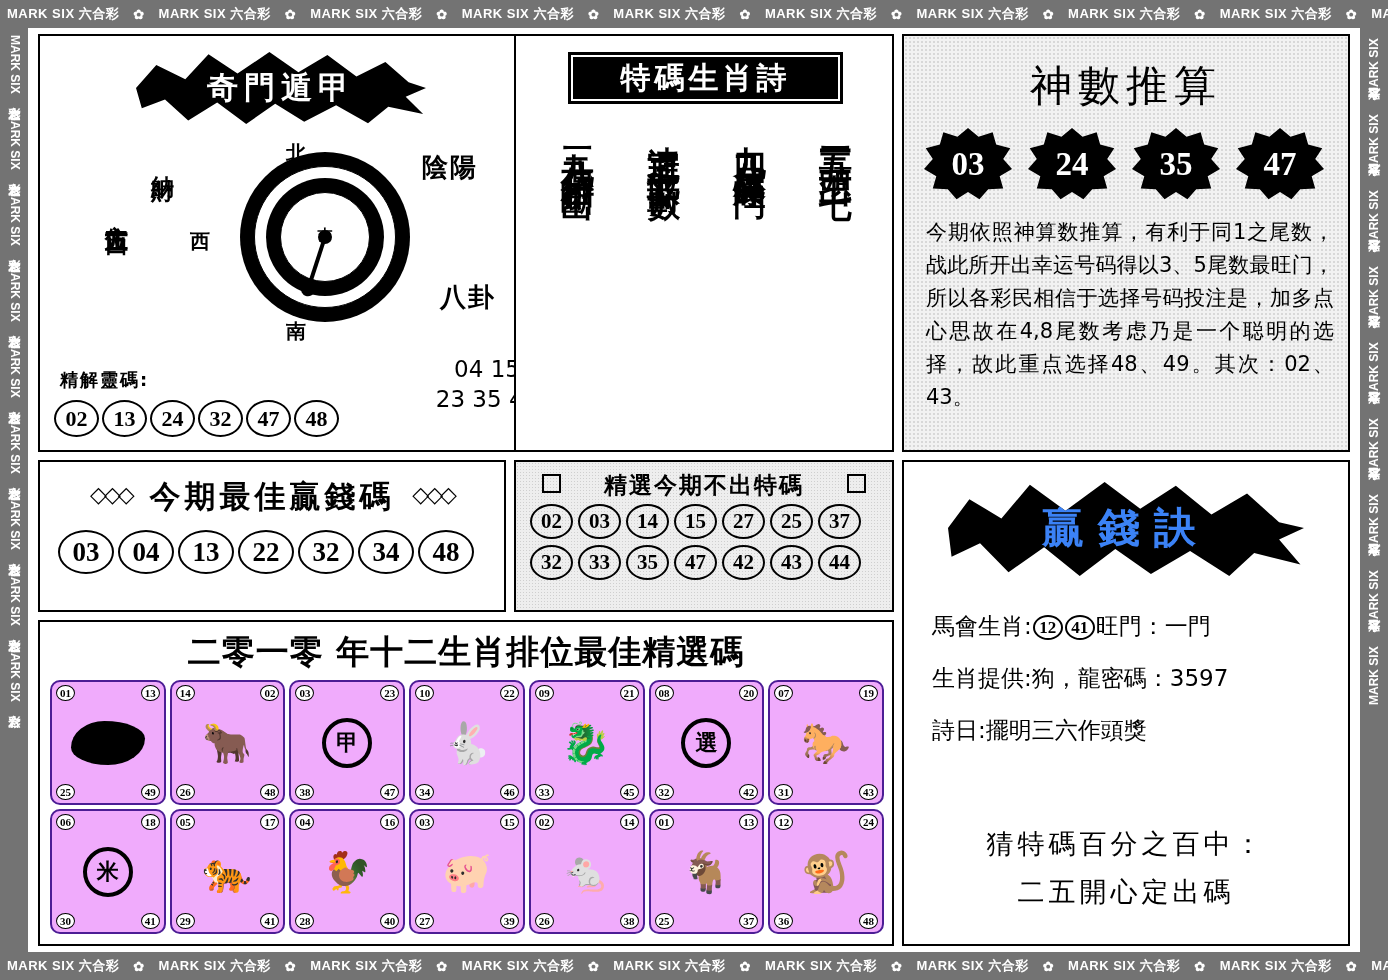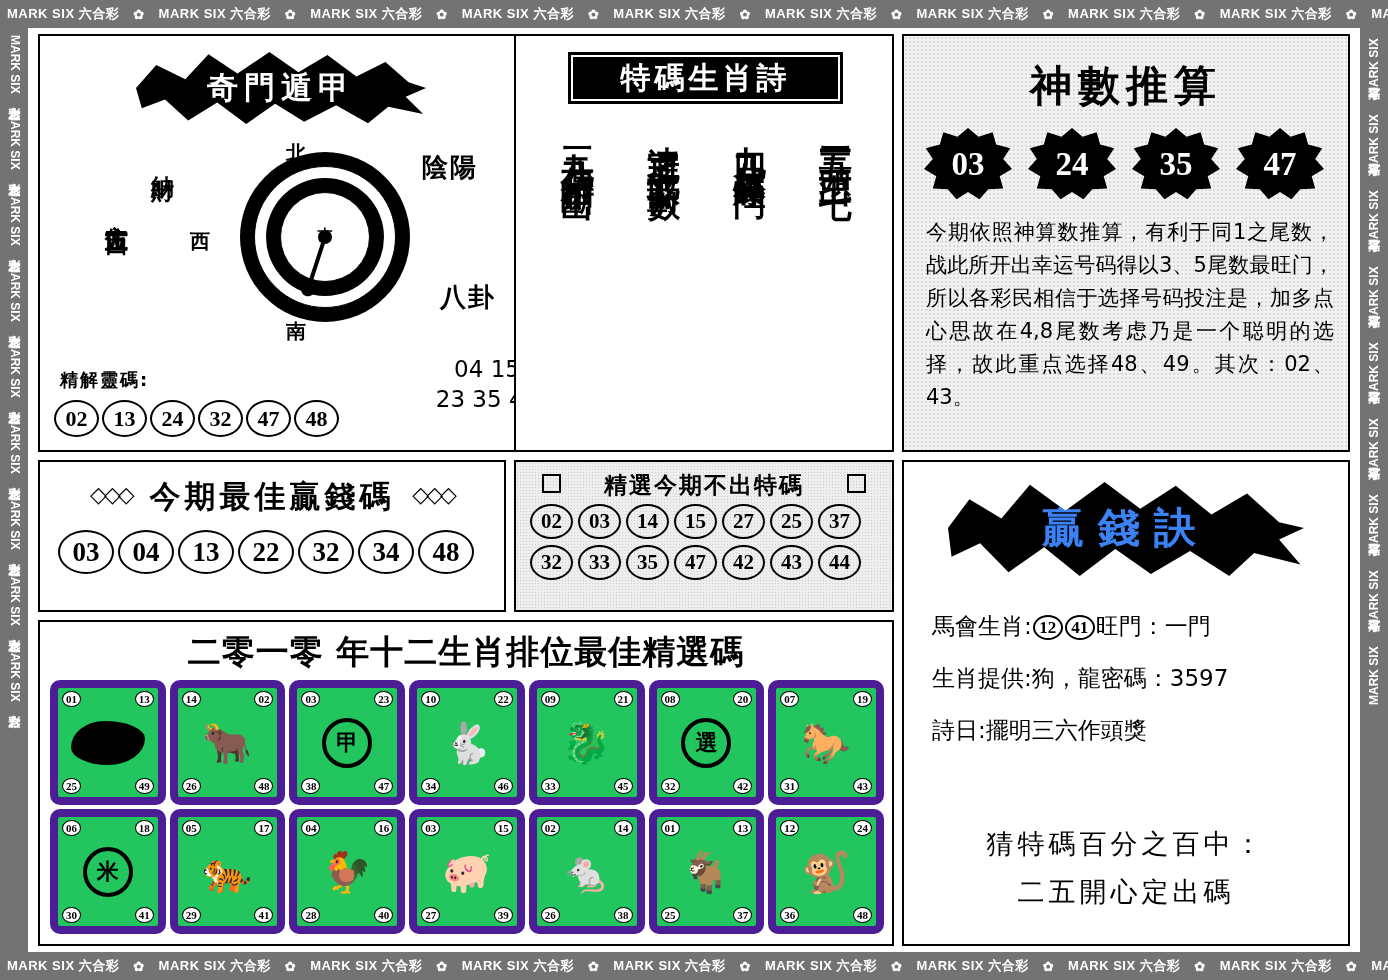--- a/index.html
+++ b/index.html
@@ -149,21 +149,21 @@
   }
 
   
   #p-shenshu { left:874px; top:6px; width:448px; height:418px;
     background:#f2f2f2;
     background-image:radial-gradient(#d8d8d8 1px, transparent 1px);
     background-size:4px 4px;
   }
   .ss-title {
     position:absolute; left:0; top:22px; width:100%;
-    text-align:center; font-size:42px; font-weight:bold; letter-spacing:6px;
+    text-align:center; font-size:42px; font-weight:normal; letter-spacing:6px;
   }
   .flowers { position:absolute; left:20px; top:92px; display:flex; gap:16px; }
   .flower {
     position:relative; width:88px; height:72px;
     display:flex; align-items:center; justify-content:center;
   }
   .flower .petals {
     position:absolute; inset:0; background:#000;
     clip-path: polygon(50% 0%, 62% 12%, 78% 6%, 82% 23%, 98% 28%, 90% 43%, 100% 57%, 86% 67%, 90% 84%, 73% 85%, 63% 99%, 50% 89%, 37% 99%, 27% 85%, 10% 84%, 14% 67%, 0% 57%, 10% 43%, 2% 28%, 18% 23%, 22% 6%, 38% 12%);
   }
@@ -218,21 +218,21 @@
   .z-title {
     position:absolute; left:0; top:8px; width:100%; text-align:center;
     font-size:33px; font-weight:bold; letter-spacing:1px;
   }
   .z-grid {
     position:absolute; left:10px; top:58px; width:834px; height:254px;
     display:grid; grid-template-columns:repeat(7,1fr); grid-template-rows:repeat(2,1fr);
     gap:4px;
   }
   .z-cell {
-    position:relative; border:8px solid #4c1d95; border-radius:10px; background:#22c55e;
+    position:relative; border:2px solid #4c1d95; border-radius:10px; background:#f0abfc;
     overflow:hidden;
   }
   .z-num {
     position:absolute; width:19px; height:16px; border:1px solid #000; border-radius:50%;
     font-size:11px; display:flex; align-items:center; justify-content:center;
     font-family:"Liberation Serif", serif; font-weight:bold; background:#fff;
   }
   .z-tl { left:4px; top:3px; }
   .z-tr { right:4px; top:3px; }
   .z-bl { left:4px; bottom:3px; }

